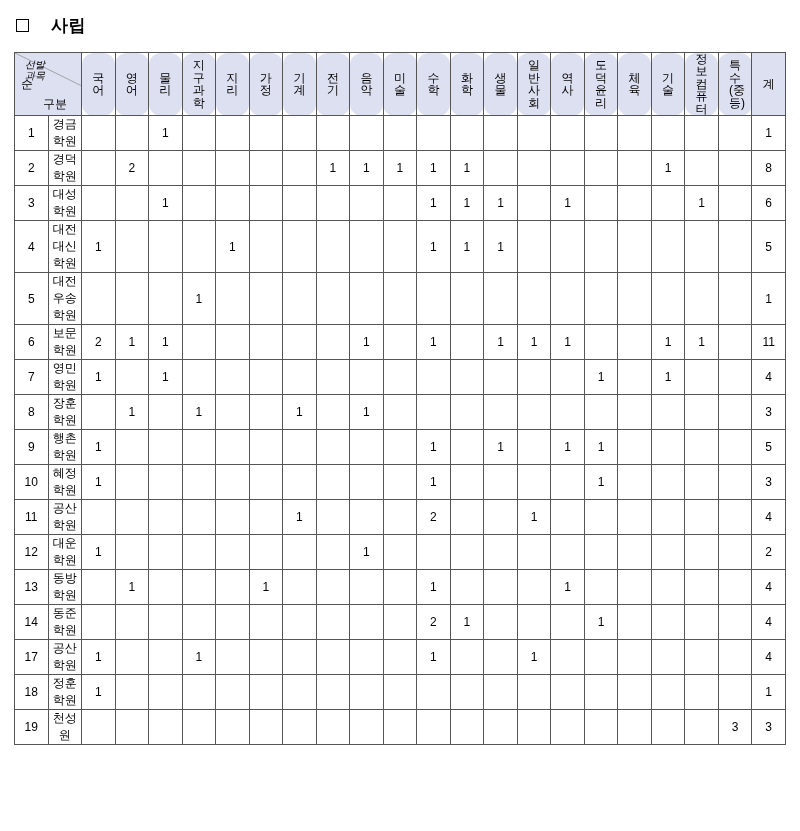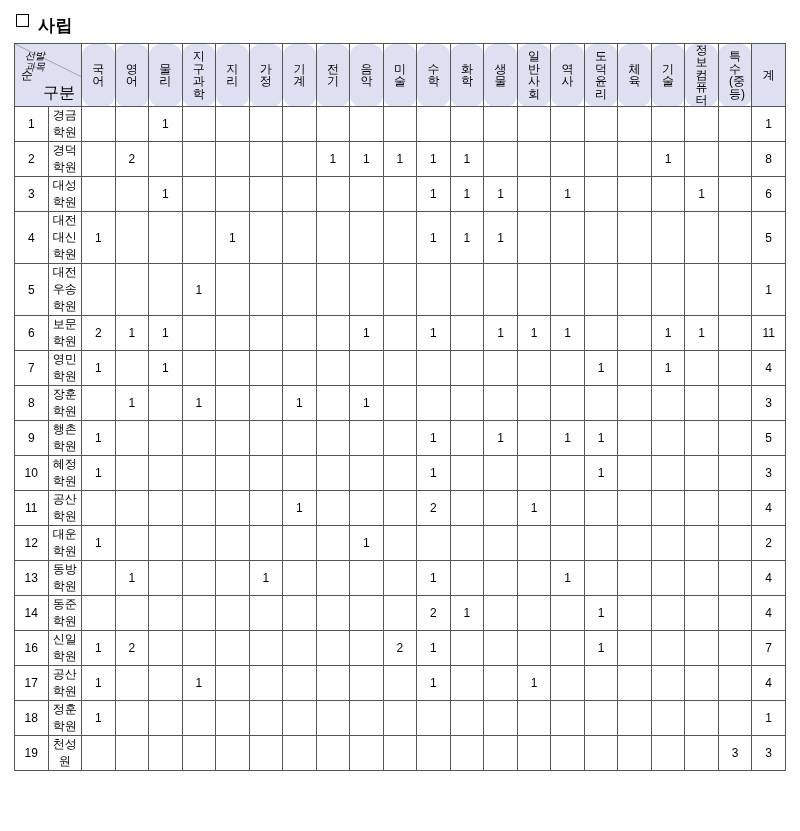--- a/index.html
+++ b/index.html
@@ -14,22 +14,23 @@
     color: #000000;
     position: relative;
   }
   .page {
     padding: 8px 14px 0 14px;
     box-sizing: border-box;
     width: 800px;
   }
   .title-row {
     display: flex;
-    gap: 9px;
-    margin: 6px 0 6px 2px;
+    align-items: center;
+    gap: 22px;
+    margin: 6px 0 15px 2px;
   }
   .title-square {
     width: 13px;
     height: 13px;
     border: 1.6px solid #000;
     box-sizing: border-box;
     display: inline-block;
   }
   .title-text {
     font-size: 17px;
@@ -95,21 +96,21 @@
     top: 6px;
     font-size: 10px;
     line-height: 1.1;
     text-align: right;
     font-style: italic;
   }
   th.corner .lbl-gubun {
     position: absolute;
     left: 28px;
     bottom: 5px;
-    font-size: 16px;
+    font-size: 12px;
   }
   td.num {
     width: 30px;
   }
   td.name {
     width: 120px;
     text-align: center;
   }
   td.cell {
     width: 26px;
@@ -512,45 +513,20 @@
           <td class="cell"></td>
           <td class="cell"></td>
           <td class="cell">1</td>
           <td class="cell"></td>
           <td class="cell"></td>
           <td class="cell"></td>
           <td class="cell"></td>
           <td class="total">4</td>
         </tr>
         <tr>
-          <td class="num">16</td>
-          <td class="name">신일학원</td>
-          <td class="cell">1</td>
-          <td class="cell">2</td>
-          <td class="cell"></td>
-          <td class="cell"></td>
-          <td class="cell"></td>
-          <td class="cell"></td>
-          <td class="cell"></td>
-          <td class="cell"></td>
-          <td class="cell"></td>
-          <td class="cell">2</td>
-          <td class="cell">1</td>
-          <td class="cell"></td>
-          <td class="cell"></td>
-          <td class="cell"></td>
-          <td class="cell"></td>
-          <td class="cell">1</td>
-          <td class="cell"></td>
-          <td class="cell"></td>
-          <td class="cell"></td>
-          <td class="cell"></td>
-          <td class="total">7</td>
-        </tr>
-        <tr>
           <td class="num">17</td>
           <td class="name">공산학원</td>
           <td class="cell">1</td>
           <td class="cell"></td>
           <td class="cell"></td>
           <td class="cell">1</td>
           <td class="cell"></td>
           <td class="cell"></td>
           <td class="cell"></td>
           <td class="cell"></td>

